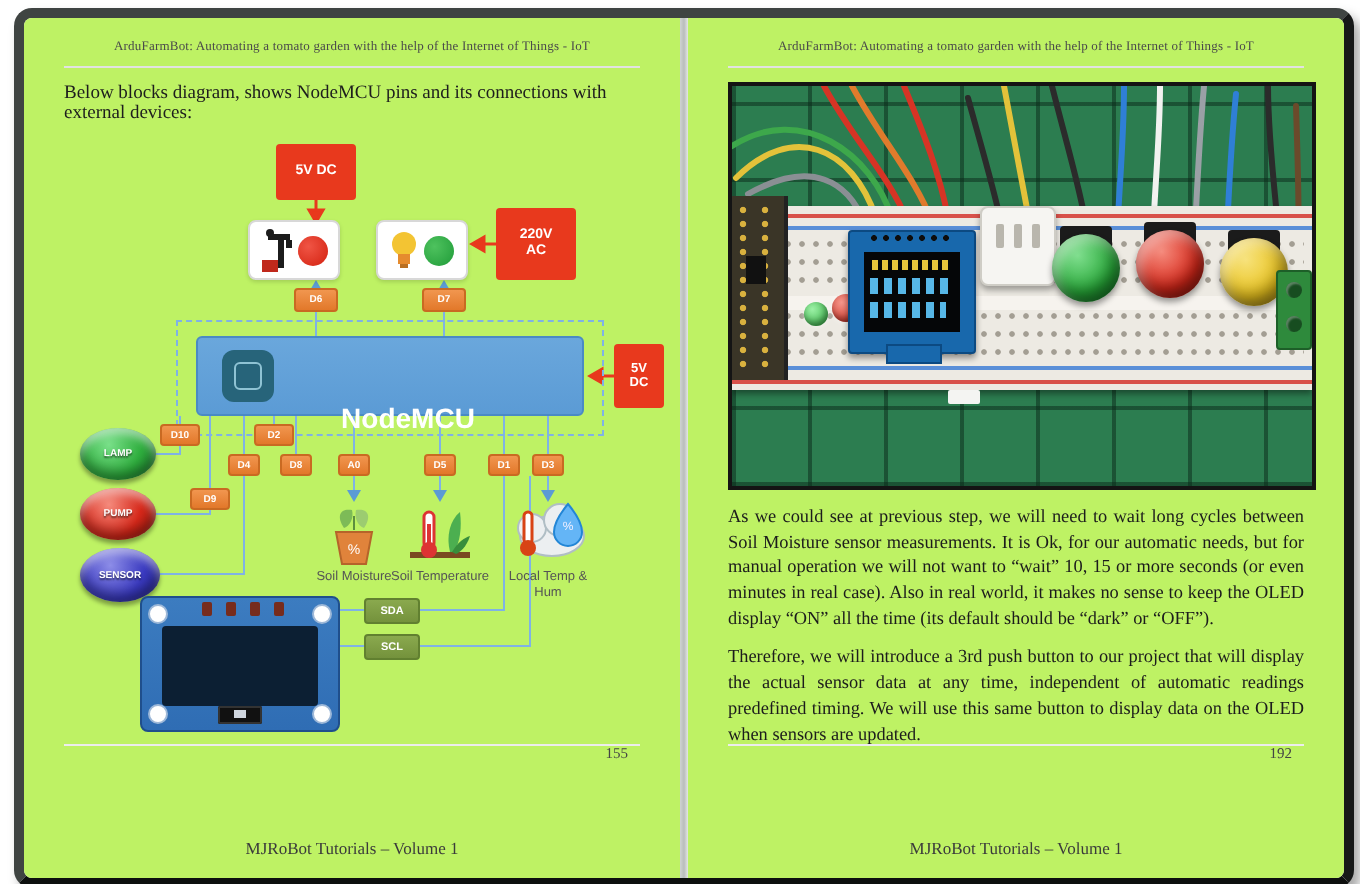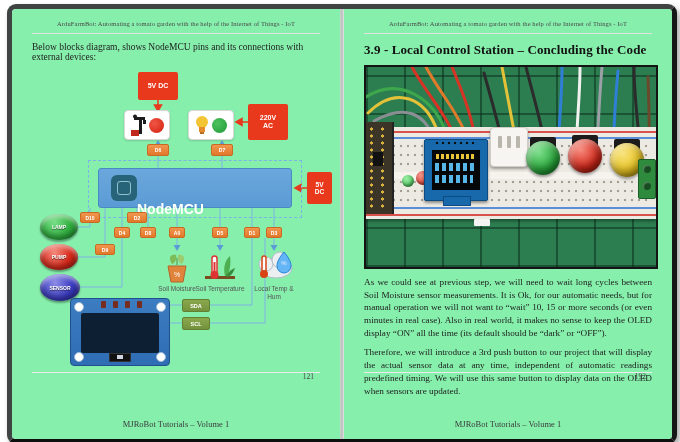--- a/index.html
+++ b/index.html
@@ -1,21 +1,21 @@
 <!DOCTYPE html>
 <html><head>
 <meta charset="utf-8">
 <style>
   html,body{margin:0;padding:0;background:#fff;}
   .stage{position:relative;width:680px;height:442px;background:#fff;font-family:"Liberation Serif",serif;overflow:hidden;}
   .frame{position:absolute;left:7px;top:4px;width:660px;height:430px;background:#fefefe;
          border:5px solid #3f4442;border-right-color:#161818;border-bottom-color:#0d0f0e;
          border-radius:9px;box-shadow:3px 4px 6px rgba(0,0,0,.35);overflow:hidden;}
   .spread{display:flex;width:100%;height:100%;}
-  .page{flex:1;position:relative;background:#86efac;}
+  .page{flex:1;position:relative;background:#bef264;}
   .gutter{width:4px;background:linear-gradient(90deg,#cfd3d2,#b9bdbc,#e4e6e5);}
   .page-inner{position:absolute;inset:0;padding:8px 20px 30px;}
   .running-header{text-align:center;font-size:6.5px;color:#4a4a4a;letter-spacing:.1px;margin-top:3px;}
   .header-rule{border:none;border-top:1px solid #e2e2e2;margin:6px 0 0;}
   .intro{font-size:9.5px;color:#1d1d1d;margin-top:8px;}
   .page-footer{position:absolute;left:20px;right:20px;bottom:10px;}
   .footer-rule{border:none;border-top:1px solid #ececec;margin-bottom:5px;}
   .footer-text{text-align:center;font-size:8.5px;color:#3b3b3b;margin-top:46px;}
   .page-num{position:absolute;right:6px;top:8px;font-size:7.5px;color:#444;}
 
@@ -27,21 +27,21 @@
   .device{background:#fff;border:1px solid #d8d8d8;border-radius:4px;box-shadow:0 1px 2px rgba(0,0,0,.15);
           display:flex;align-items:center;justify-content:center;gap:3px;}
   .ind{width:15px;height:15px;border-radius:50%;}
   .pinbox{background:linear-gradient(#f1964f,#e2782a);color:#fff;font-size:5px;font-weight:bold;
           border:1px solid #c96a22;border-radius:2px;display:flex;align-items:center;justify-content:center;}
   .dashed-rect{border:1px dashed #7fb2e5;}
   .mcu{background:linear-gradient(#6aa7dc,#5b9bd5);border:1px solid #4a8ac4;border-radius:3px;
        display:flex;align-items:center;color:#fff;font-weight:bold;font-size:14px;}
   .mcu-logo{width:26px;height:26px;background:#27647a;border-radius:6px;margin:0 0 0 12px;position:relative;}
   .mcu-logo:before{content:"";position:absolute;inset:6px;border:1.5px solid #8fc3d4;border-radius:3px;}
-  .mcu-label{flex:1;text-align:left;margin-right:20px;margin-top:41px;}
+  .mcu-label{flex:1;text-align:center;margin-right:20px;margin-top:41px;}
   .pushbtn{border-radius:50%;display:flex;align-items:center;justify-content:center;
            color:#fff;font-size:5px;font-weight:bold;text-shadow:0 1px 1px rgba(0,0,0,.6);
            box-shadow:0 2px 2px rgba(0,0,0,.35), inset 0 -4px 6px rgba(0,0,0,.35), inset 0 3px 4px rgba(255,255,255,.55);}
   .greenpin{background:linear-gradient(#8aa94e,#74923c);border:1px solid #618030;color:#fff;font-size:5.5px;
             font-weight:bold;border-radius:2px;display:flex;align-items:center;justify-content:center;}
   .sensor-label{font-size:6.5px;color:#555;text-align:center;line-height:1.25;}
   .oledboard{background:linear-gradient(#3c7cc0,#2f6db4);border:1px solid #1f4f8c;border-radius:4px;}
   .oledscreen{position:absolute;left:10px;top:14px;right:10px;height:40px;background:#0c1f33;border-radius:2px;}
   .oledhole{position:absolute;width:8px;height:8px;background:#fff;border-radius:50%;border:1px solid #9db8d8;}
   .oledpin{position:absolute;width:5px;height:7px;background:#772c1d;border-radius:1px;top:2px;}
@@ -265,32 +265,31 @@
           <span>SDA</span>
         </div>
         <div class="dg-abs greenpin" style="left:150px;top:251px;width:28px;height:13px;">
           <span>SCL</span>
         </div>
       </div>
 
       <div class="page-footer">
         <hr class="footer-rule">
         <div class="footer-text">MJRoBot Tutorials – Volume 1</div>
-        <div class="page-num">121</div>
+        <div class="page-num">155</div>
       </div>
     </div>
   </div>
 
   <div class="gutter"></div>
 
   <div class="page">
     <div class="page-inner">
       <div class="running-header">ArduFarmBot: Automating a tomato garden with the help of the Internet of Things - IoT</div>
       <hr class="header-rule">
-      <div class="section-title">3.9 - Local Control Station – Concluding the Code</div>
 
       <div class="photo">
         <div class="mat"></div>
 
         <svg width="290" height="200" style="position:absolute;left:0;top:0;">
           <g fill="none" stroke-width="3" stroke-linecap="round">
             <path d="M2,46 C30,18 60,30 72,66" stroke="#e3c23a"></path>
             <path d="M0,30 C35,8 70,34 80,66" stroke="#3da84b"></path>
             <path d="M8,54 C40,36 58,48 66,68" stroke="#8a8f94"></path>
             <path d="M46,0 C60,26 78,44 88,68" stroke="#d63425"></path>

